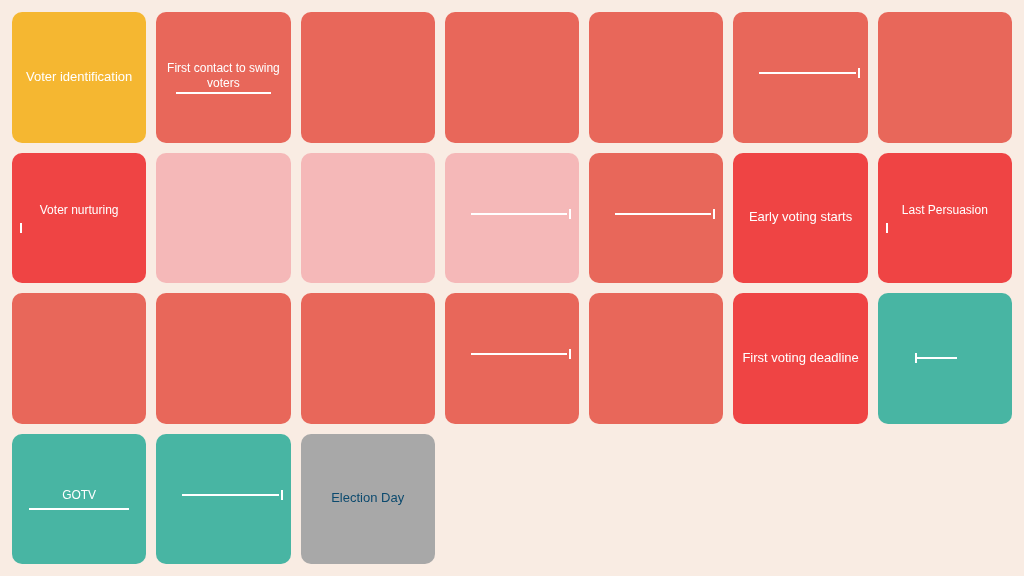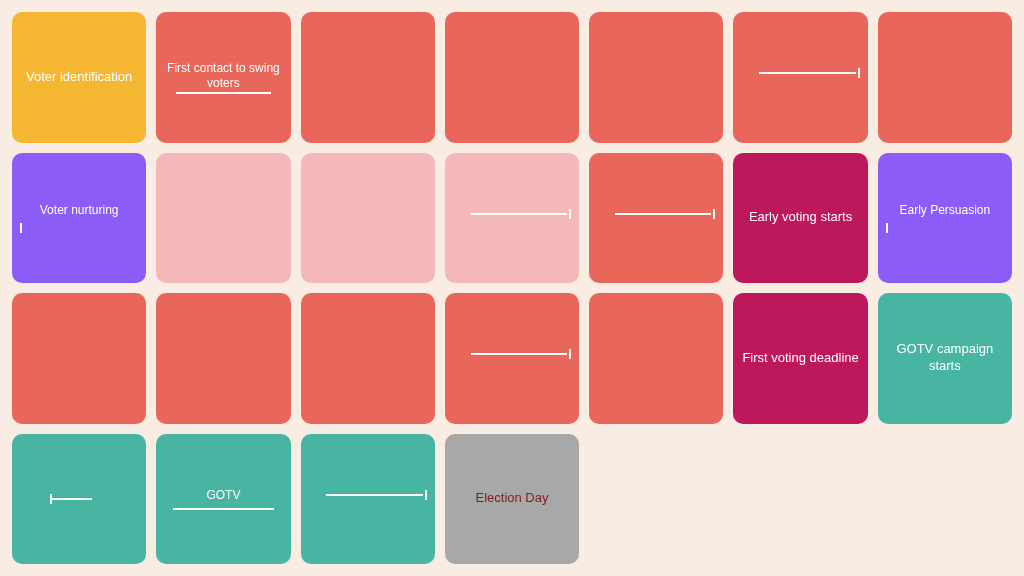--- a/index.html
+++ b/index.html
@@ -32,25 +32,25 @@
       font-weight: 500;
       color: white;
       position: relative;
     }
     .cell-text {
       line-height: 1.3;
     }
     
     .orange { background-color: #f5b731; color: white; }
     .salmon { background-color: #e8675a; color: white; }
-    .light-salmon { background-color: #8b5cf6; color: white; }
+    .light-salmon { background-color: #ef4444; color: white; }
     .pink { background-color: #f5b8b8; color: white; }
     .teal { background-color: #48b5a3; color: white; }
-    .blue { background-color: #be185d; color: white; }
-    .gray { background-color: #a8a8a8; color: #7f1d1d; }
+    .blue { background-color: #ef4444; color: white; }
+    .gray { background-color: #a8a8a8; color: #0c4a6e; }
 
     
     .cell-with-arrow {
       flex-direction: column;
     }
     .arrow-line {
       display: flex;
       align-items: center;
       width: 85%;
       position: relative;
@@ -143,21 +143,21 @@
       <div class="line"></div>
       <div class="tick-end"></div>
     </div>
   </div>
 
   <div class="cell blue">
     <span class="cell-text">Early voting starts</span>
   </div>
 
   <div class="cell light-salmon cell-with-arrow">
-    <span class="span-label">Early Persuasion</span>
+    <span class="span-label">Last Persuasion</span>
     <div style="width:30%; align-self:flex-start; display:flex; align-items:center; margin-top:4px;">
       <div style="width:2px; height:10px; background:white;"></div>
     </div>
   </div>
 
   <div class="cell salmon"></div>
   <div class="cell salmon"></div>
   <div class="cell salmon"></div>
 
   <div class="cell salmon cell-with-arrow">
@@ -166,23 +166,20 @@
       <div class="tick-end"></div>
     </div>
   </div>
 
   <div class="cell salmon"></div>
 
   <div class="cell blue">
     <span class="cell-text">First voting deadline</span>
   </div>
 
-  <div class="cell teal">
-    <span class="cell-text">GOTV campaign starts</span>
-  </div>
 
   <div class="cell teal cell-with-arrow">
     <div style="display:flex; align-items:center; width:60%; margin-left:10%;">
       <div style="width:2px; height:10px; background:white;"></div>
       <div style="height:2px; background:white; width:40px;"></div>
     </div>
   </div>
 
   <div class="cell teal cell-with-arrow">
     <span class="span-label">GOTV</span>

